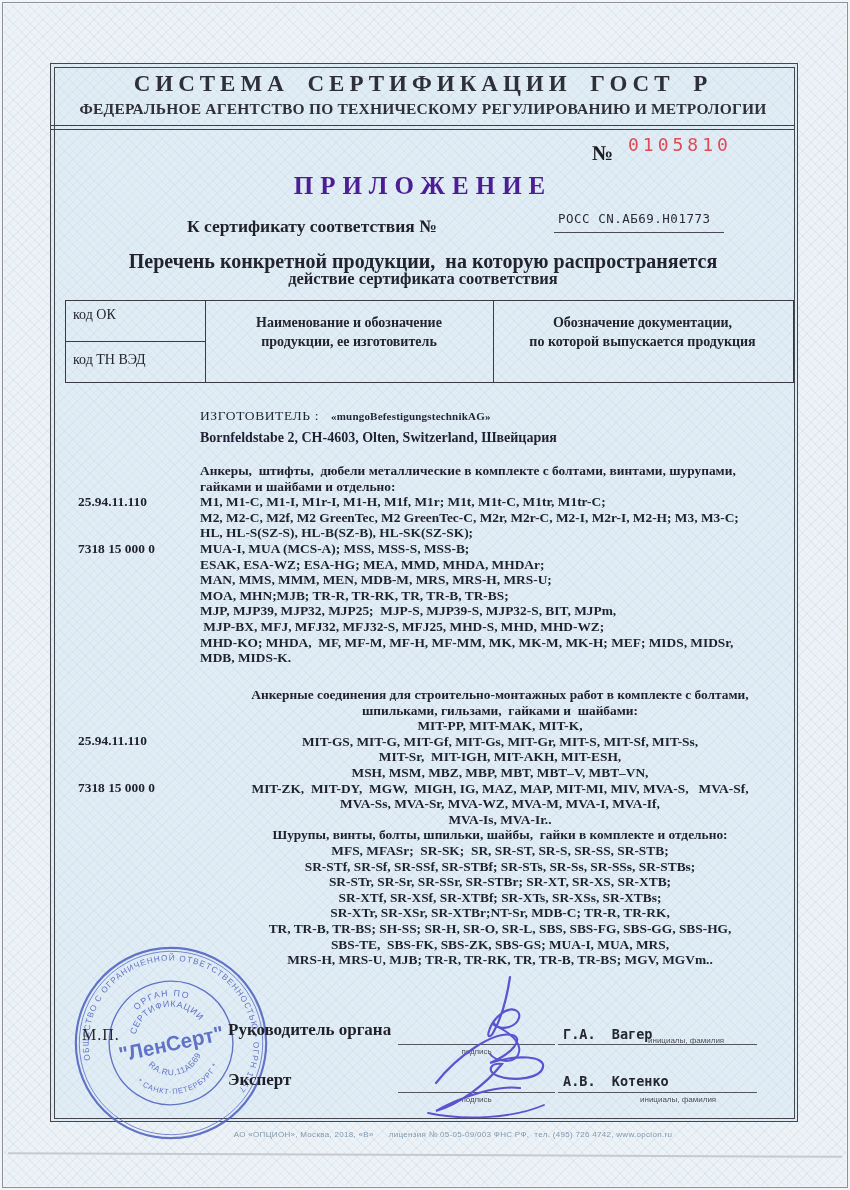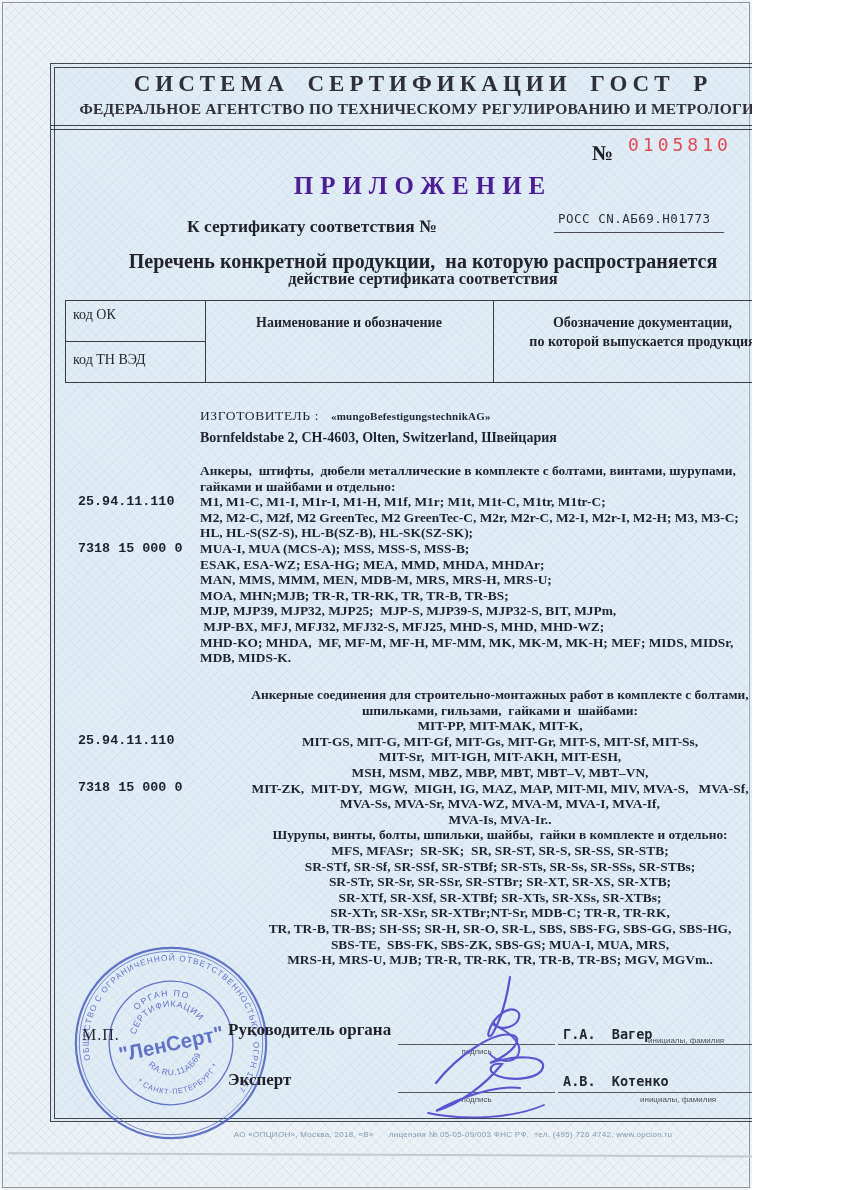--- a/index.html
+++ b/index.html
@@ -1,17 +1,17 @@
 <!DOCTYPE html>
 <html style="--serial-red: #e04a55; --stamp-blue: #5063c0; --ink-blue: #5a54cf;"><head>
 <meta charset="utf-8">
 <style>
   html,body{margin:0;padding:0;background:#fff;}
-  .page{position:relative;width:722px;height:1190px;background:#f2f5f8;overflow:hidden;
-        font-family:"Liberation Serif","DejaVu Serif",serif;color:#22242e;padding-left:30px;}
+  .page{position:relative;width:850px;height:1190px;background:#f2f5f8;overflow:hidden;
+        font-family:"Liberation Serif","DejaVu Serif",serif;color:#22242e;}
   .scan-border{position:absolute;inset:2px;border:1px solid #8b9196;pointer-events:none;}
   .paper{position:absolute;inset:4px;
     background-color:#edf2f7;
     background-image:
       repeating-linear-gradient(45deg, rgba(140,170,200,0.12) 0 1px, transparent 1px 6px),
       repeating-linear-gradient(-45deg, rgba(140,170,200,0.12) 0 1px, transparent 1px 6px);}
   .frame{position:absolute;left:50px;top:63px;width:746px;height:1057px;
          border:1.6px solid #45454d;background:rgba(200,226,243,0.30);}
   .frame-inner{position:absolute;inset:2.5px;border:1px solid #45454d;}
   .hdr-sep{position:absolute;left:51px;top:125px;width:744px;height:3px;
@@ -33,21 +33,21 @@
   .thead-box{left:65px;top:300px;width:727px;height:81px;border:1.2px solid #3b3b44;}
   .th-v{top:300px;width:1.2px;height:82px;background:#3b3b44;}
   .th-h{left:66px;top:341px;width:139px;height:1.1px;background:#3b3b44;}
   .th-cell{font-size:14px;color:#23242e;}
   .th-c1a{left:73px;top:307px;}
   .th-c1b{left:73px;top:352px;}
   .th-mid{font-weight:600;line-height:19px;text-align:center;top:313px;}
   .mfr1{left:200px;top:408px;font-size:13.5px;letter-spacing:0.6px;color:#1e2133;white-space:pre;}
   .mfr1 b{font-size:11px;letter-spacing:0.2px;}
   .mfr2{left:200px;top:430px;font-size:14px;font-weight:bold;color:#1e2133;}
-  .codes{left:78px;font-size:13.4px;font-weight:bold;color:#1d2030;line-height:15.6px;white-space:pre;font-family:Liberation Mono, monospace;}
+  .codes{left:78px;font-size:13.4px;font-weight:bold;color:#1d2030;line-height:15.6px;white-space:pre;}
   .codes1{top:463px;}
   .codes2{top:702px;}
   .plist{left:200px;width:600px;}
   .plist1{top:463px;}
   .plist2{top:687px;text-align:center;}
   .pline{height:15.6px;line-height:15.6px;font-size:13.4px;font-weight:bold;
          color:#1d2030;white-space:pre;}
   .sig-label{left:228px;font-size:17px;font-weight:bold;color:#1f2029;}
   .lbl-head{top:1020px;}
   .lbl-exp{top:1070px;}
@@ -103,20 +103,21 @@
   <div class="abs ctr sub2">действие сертификата соответствия</div>
 
   <div class="abs thead-box"></div>
   <div class="abs th-v" style="left:205px;"></div>
   <div class="abs th-v" style="left:493px;"></div>
   <div class="abs th-h"></div>
   <div class="abs th-cell th-c1a">код ОК</div>
   <div class="abs th-cell th-c1b">код ТН ВЭД</div>
   <div class="abs th-cell th-mid" style="left:205px;width:288px;">
     <div>Наименование и обозначение</div>
+    <div>продукции, ее изготовитель</div>
   </div>
   <div class="abs th-cell th-mid" style="left:493px;width:299px;">
     <div>Обозначение документации,</div>
     <div>по которой выпускается продукция</div>
   </div>
 
   <div class="abs mfr1"><span>ИЗГОТОВИТЕЛЬ :</span><span>&nbsp;&nbsp;&nbsp;</span><b>«mungoBefestigungstechnikAG»</b></div>
   <div class="abs mfr2">Bornfeldstabe 2, CH-4603, Olten, Switzerland, Швейцария</div>
 
   <div class="abs codes codes1">

